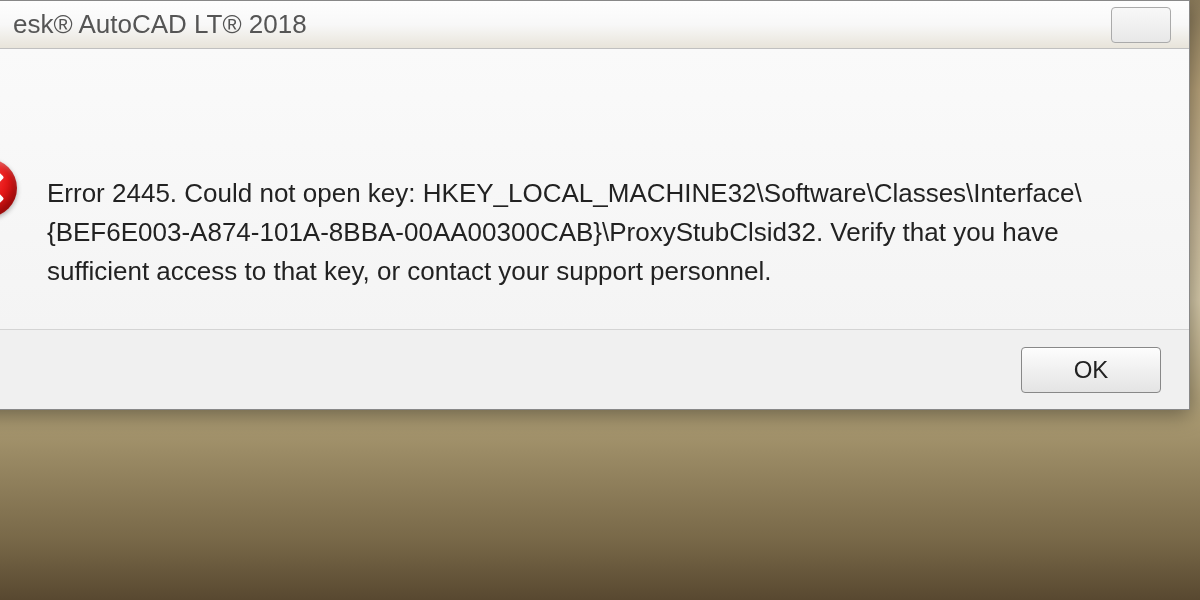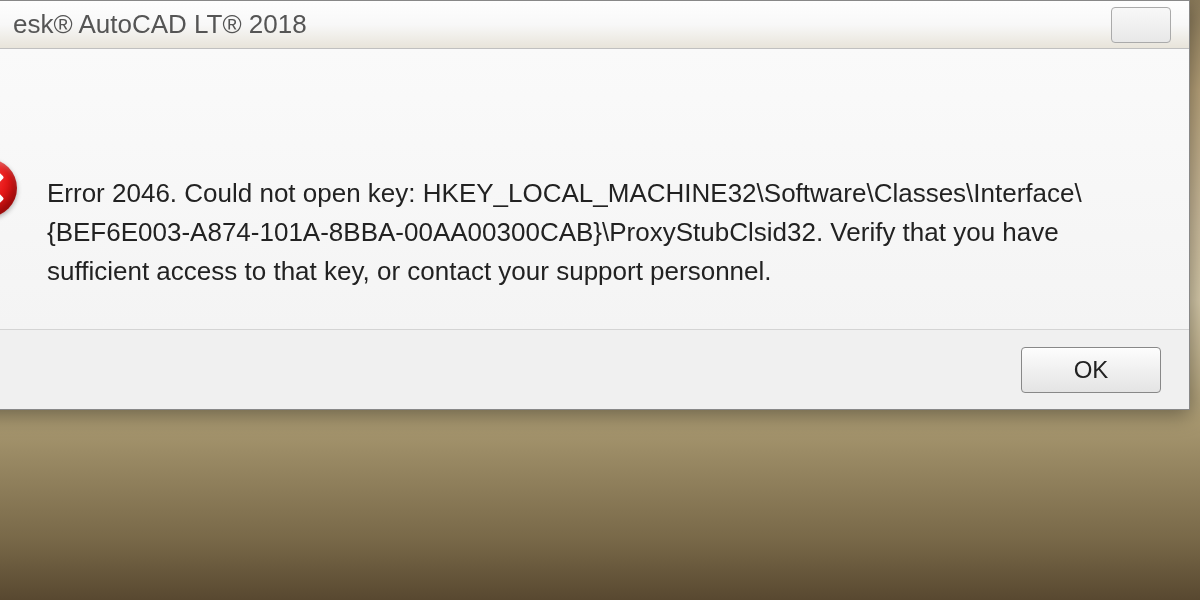--- a/index.html
+++ b/index.html
@@ -120,18 +120,18 @@
 
 <div class="dialog">
   <div class="titlebar">
     <span class="title-text">esk® AutoCAD LT® 2018</span>
     <div class="close-btn"></div>
   </div>
   <div class="dialog-body">
     <div class="error-icon-wrap">
       <div class="error-icon"></div>
     </div>
-    <div class="message">Error 2046. Could not open key: HKEY_LOCAL_MACHINE32\Software\Classes\Interface\{BEF6E003-A874-101A-8BBA-00AA00300CAB}\ProxyStubClsid32.   Verify that you have sufficient access to that key, or contact your support personnel.</div>
+    <div class="message">Error 2445. Could not open key: HKEY_LOCAL_MACHINE32\Software\Classes\Interface\{BEF6E003-A874-101A-8BBA-00AA00300CAB}\ProxyStubClsid32.   Verify that you have sufficient access to that key, or contact your support personnel.</div>
   </div>
   <div class="footer">
     <button class="ok-btn">OK</button>
   </div>
 </div>
 
 </body></html>

